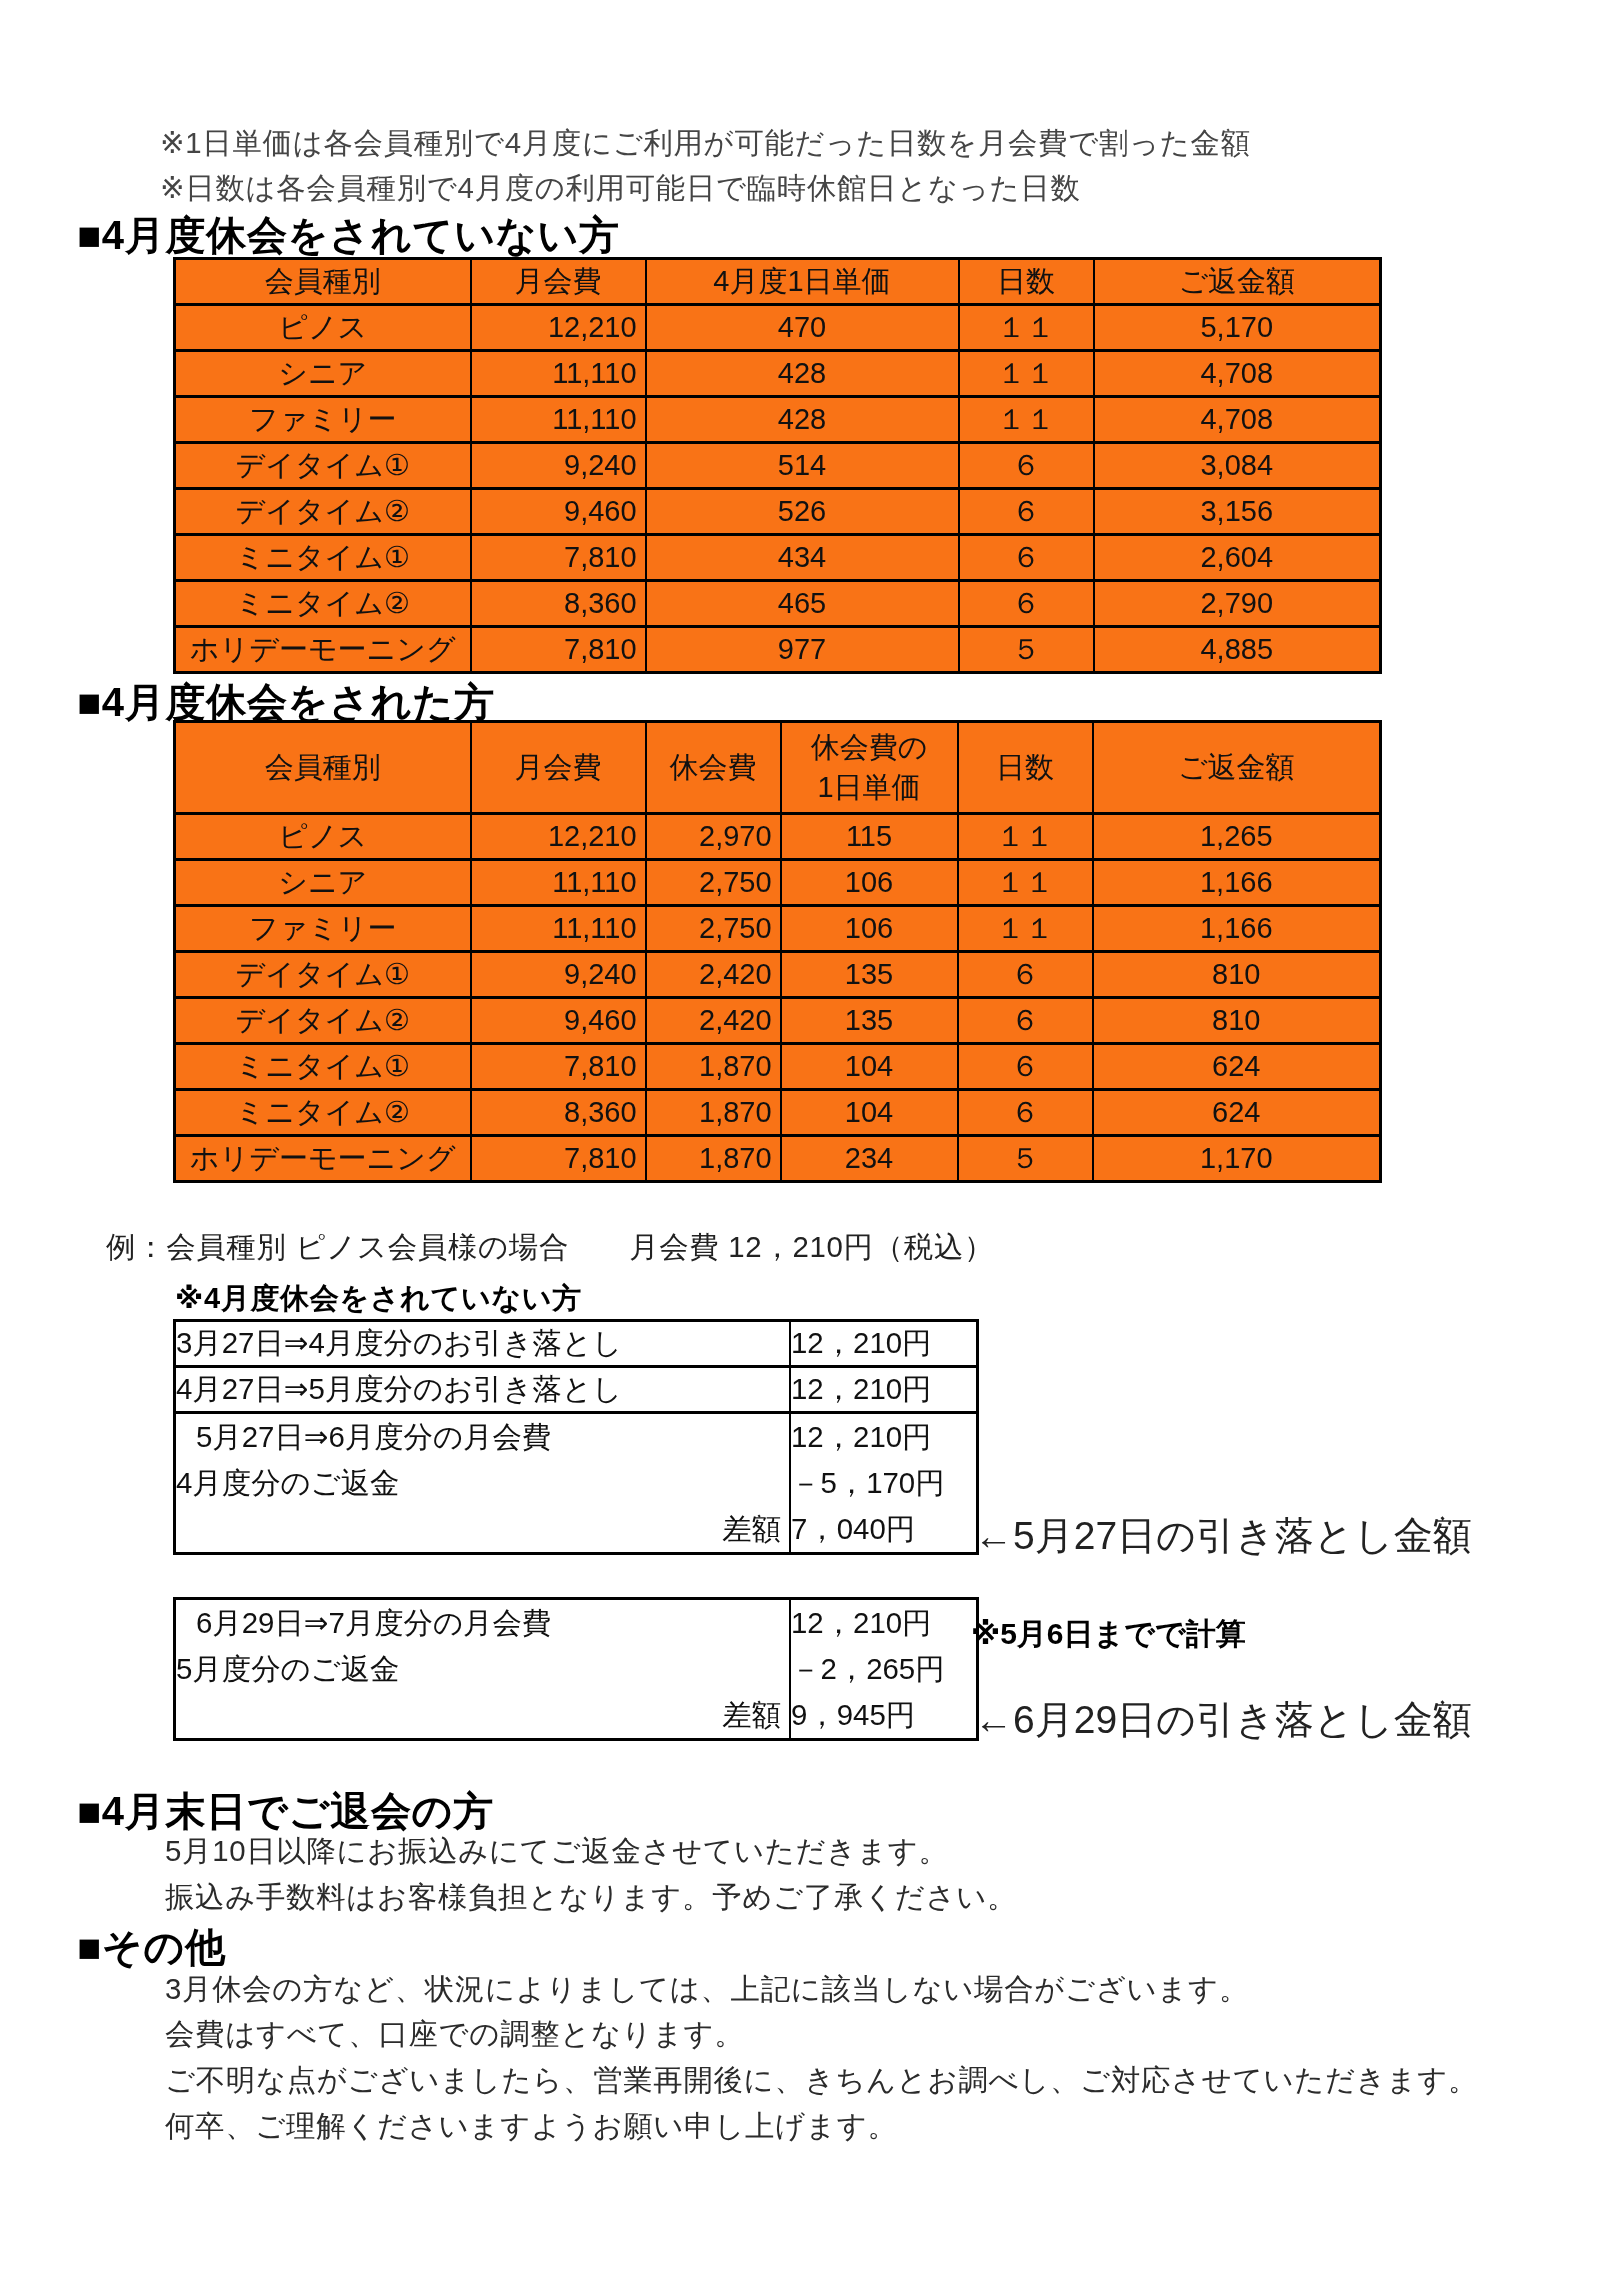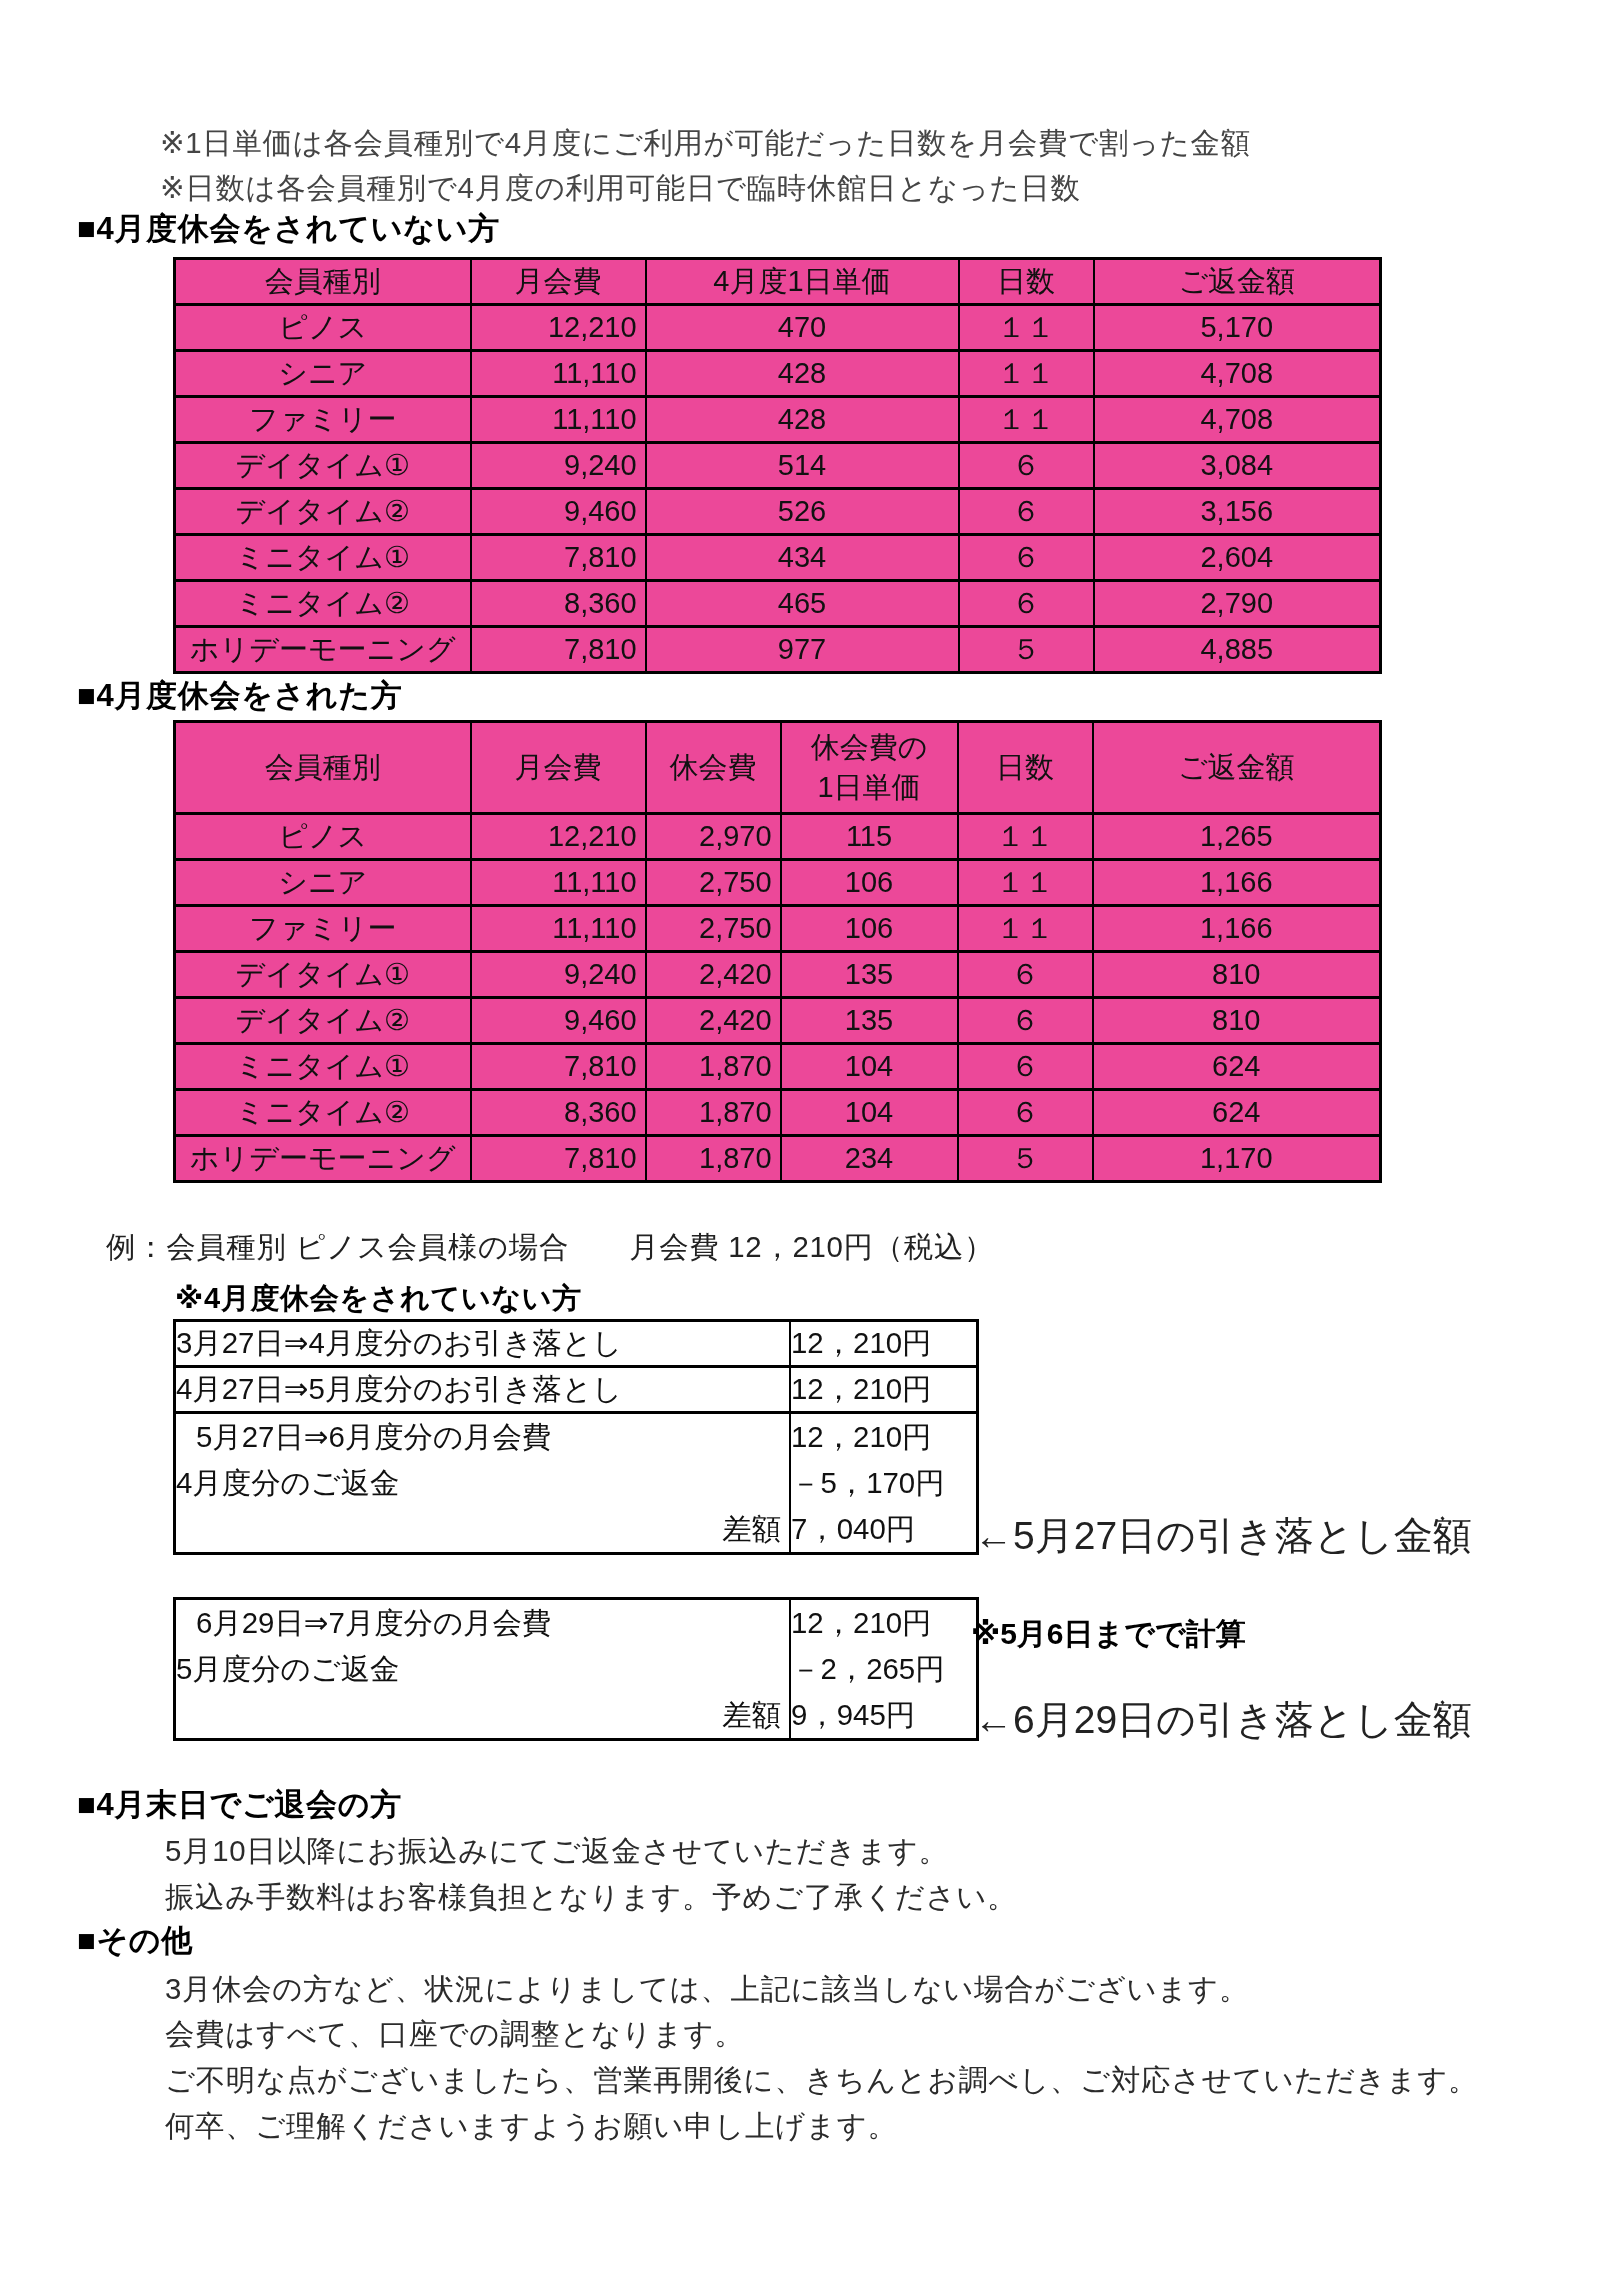--- a/index.html
+++ b/index.html
@@ -7,34 +7,34 @@
     position:relative;
     width:1623px;
     height:2295px;
     background:#ffffff;
     font-family:"Liberation Sans","DejaVu Sans",sans-serif;
     color:#1f1f1f;
     overflow:hidden;
   }
   .abs{position:absolute;white-space:nowrap;}
   .note{font-size:29.4px;color:#454545;letter-spacing:0.7px;}
-  .sec-heading{font-size:31px;font-weight:bold;color:#000;letter-spacing:0.7px;}
+  .sec-heading{font-size:40px;font-weight:bold;color:#000;letter-spacing:0.7px;}
   .body-line{font-size:29.4px;color:#2b2b2b;letter-spacing:0.7px;}
   .ex-title{font-size:29.4px;color:#222;letter-spacing:0.7px;}
   .ex-sub{font-size:29px;font-weight:bold;color:#000;letter-spacing:0.7px;}
   .annotation{font-size:39px;color:#222;}
   .annotation.bold{font-weight:bold;font-size:30px;color:#000;}
 
   
   .mtable{
     position:absolute;
     border-collapse:collapse;
     table-layout:fixed;
     border:3.9px solid #000;
-    background:#ec4899;
+    background:#f97316;
   }
   .mtable th,.mtable td{
     border-left:2.6px solid #000;
     border-right:2.6px solid #000;
     border-top:3.3px solid #000;
     border-bottom:3.3px solid #000;
     padding:0 7.9px;
     font-size:29px;
     font-weight:normal;
     text-align:center;

